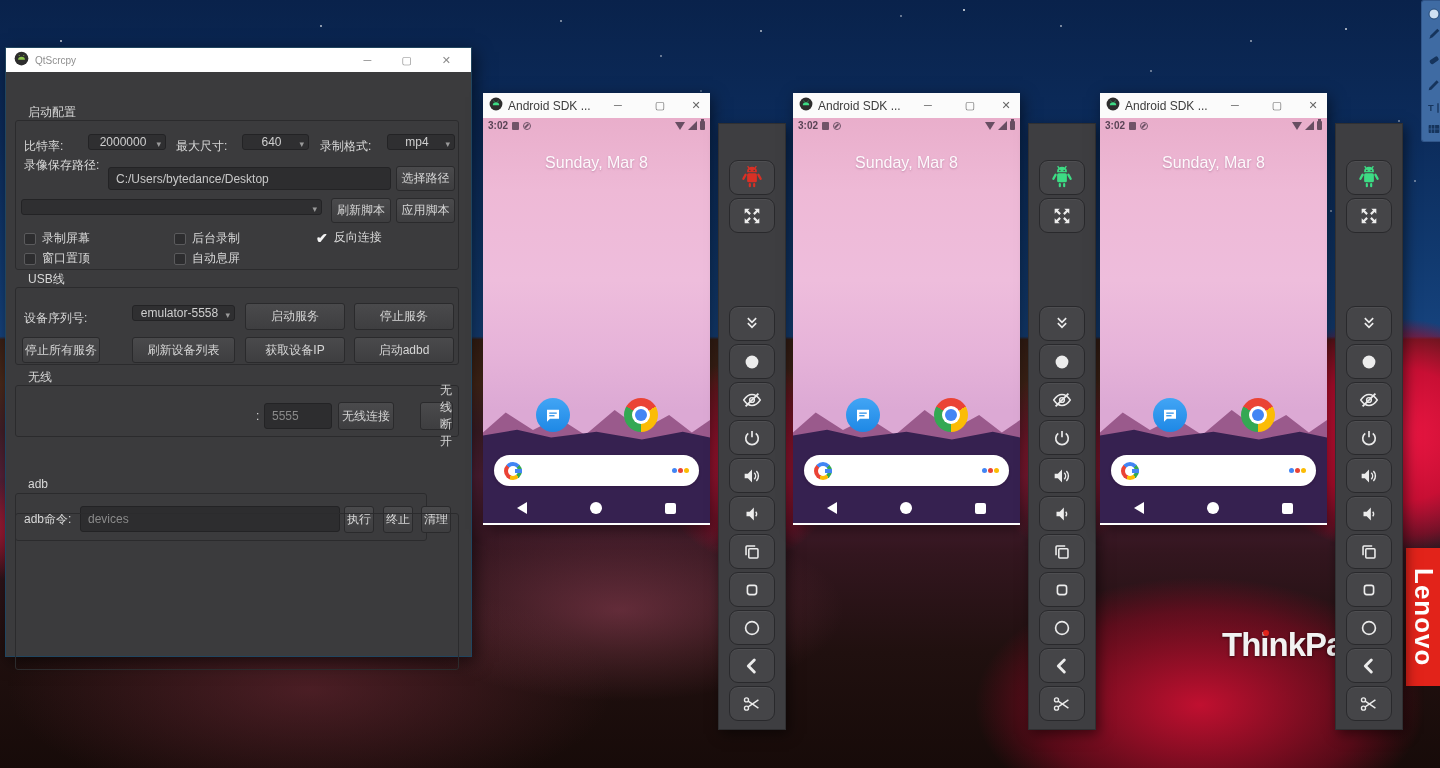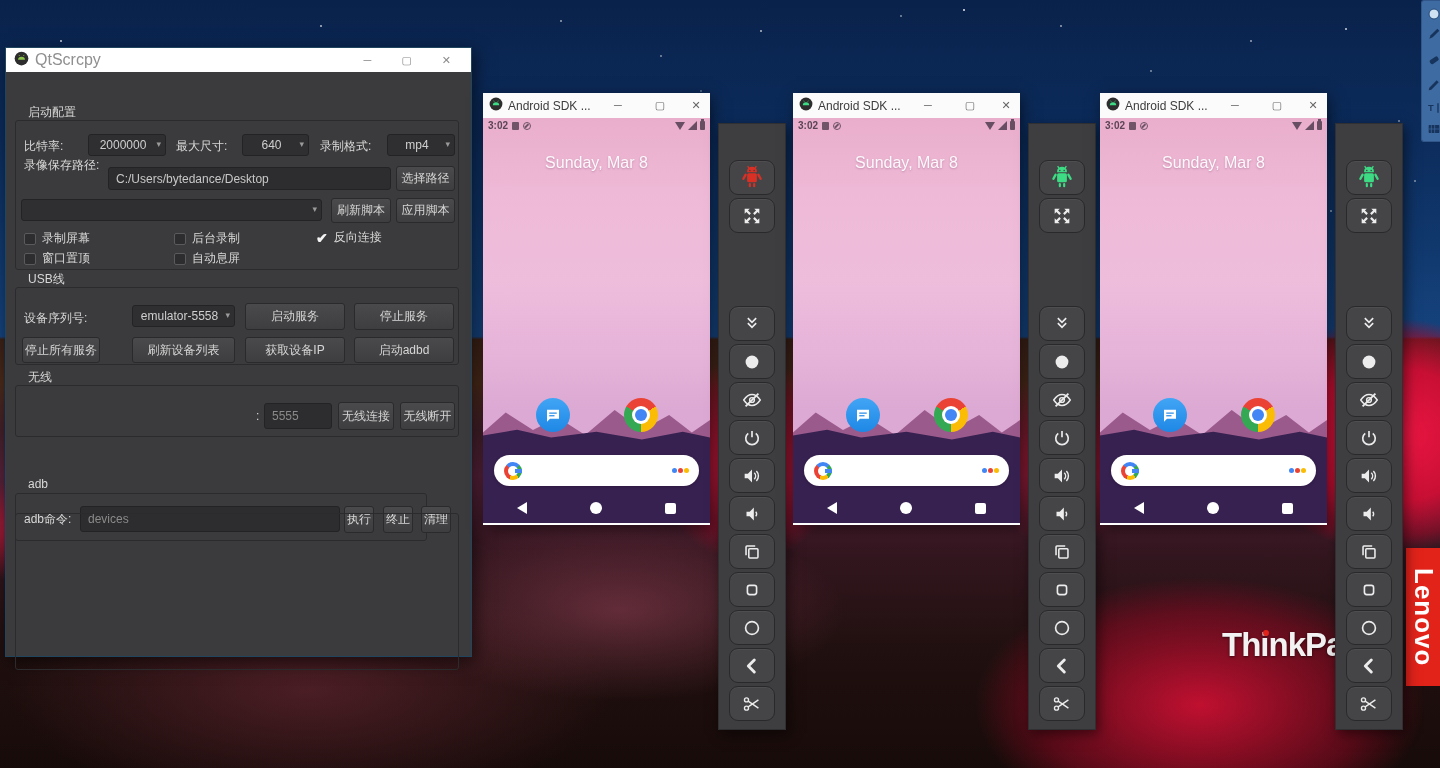--- a/index.html
+++ b/index.html
@@ -39,29 +39,29 @@
   
   .annot{ position:absolute; left:1421px; top:0; width:26px; height:142px; background:#3f6ba3;
     border:1px solid #31568a; border-right:none; border-radius:3px 0 0 3px; }
   .annot .a-item{ position:absolute; left:3px; width:18px; height:18px; display:flex; align-items:center; justify-content:center; }
 
   
   .qt-win{ position:absolute; left:5px; top:47px; width:467px; height:610px; background:#3b3b3d;
     border:1px solid #20455f; box-shadow:3px 5px 16px rgba(0,0,0,.55); }
   .qt-titlebar{ position:absolute; left:0; top:0; right:0; height:24px; background:#ffffff;
     display:flex; align-items:center; padding:0 8px; }
-  .qt-title{ color:#8f8f8f; font-size:16px; margin-left:6px; }
+  .qt-title{ color:#8f8f8f; font-size:10px; margin-left:6px; }
   .qt-ctrls{ margin-left:auto; display:flex; gap:30px; padding-right:12px; }
   .qt-ctrls span{ color:#8a8a8a; font-size:11px; line-height:24px; cursor:default;}
   .qt-body{ position:absolute; left:0; top:24px; right:0; bottom:0; }
 
   .qgroup{ position:absolute; border:1px solid #2b2b2d; border-radius:3px; }
   .qgroup-label{ position:absolute; top:-17px; left:12px; color:#d8d8d8; font-size:12px; }
   .qlabel{ position:absolute; color:#d8d8d8; font-size:12px; white-space:nowrap; }
-  .qcombo{ position:absolute; height:22px; background:#2f2f31; border:1px solid #232325; border-radius:3px;
+  .qcombo{ position:absolute; height:16px; background:#2f2f31; border:1px solid #232325; border-radius:3px;
     color:#cfcfcf; font-size:12px; display:flex; align-items:center; justify-content:center; padding:0 14px 0 6px; }
   .qcombo .arrow{ position:absolute; right:4px; top:4px; color:#9a9a9a; font-size:9px; }
   .qinput{ position:absolute; height:23px; background:#2d2d2f; border:1px solid #232325; border-radius:3px;
     color:#c8c8c8; font-size:12px; display:flex; align-items:center; padding:0 7px; white-space:nowrap; overflow:hidden;}
   .qinput.gray{ color:#8a8a8a; }
   .qbtn{ position:absolute; height:25px; background:linear-gradient(#4a4a4c,#3e3e40); border:1px solid #2a2a2c;
     border-radius:3px; color:#d6d6d6; font-size:12px; display:flex; align-items:center; justify-content:center; cursor:default;}
   .qcheckrow{ position:absolute; display:flex; align-items:center; gap:6px; color:#d8d8d8; font-size:12px; }
   .qcheckbox{ width:12px; height:12px; background:#2d2d2f; border:1px solid #5a5a5c; border-radius:2px; }
   .qcheckmark{ color:#f5f5f5; font-size:14px; font-weight:bold; line-height:12px; }
@@ -252,21 +252,21 @@
         <div class="qbtn" style="left:116px; top:49px; width:103px; height:26px;text-align:center;">刷新设备列表</div>
         <div class="qbtn" style="left:229px; top:49px; width:100px; height:26px;">获取设备IP</div>
         <div class="qbtn" style="left:338px; top:49px; width:100px; height:26px;">启动adbd</div>
       </div>
 
       <div class="qgroup" style="left:9px; top:313px; width:444px; height:52px;">
         <span class="qgroup-label">无线</span>
         <span class="qlabel" style="left:240px; top:23px;">:</span>
         <div class="qinput gray" style="left:248px; top:17px; width:68px; height:26px;">5555</div>
         <div class="qbtn" style="left:322px; top:16px; width:56px; height:28px;">无线连接</div>
-        <div class="qbtn" style="left:384px; top:16px; width:55px; height:28px;">无线断开</div>
+        <div class="qbtn" style="left:404px; top:16px; width:33px; height:28px;padding-left:19px;">无线断开</div>
       </div>
 
       <div class="qgroup" style="left:9px; top:385px; width:412px; height:48px;margin-top:36px;">
         <span class="qgroup-label">adb</span>
         <span class="qlabel" style="left:8px; top:17px;">adb命令:</span>
         <div class="qinput gray" style="left:64px; top:12px; width:260px; height:26px;">devices</div>
         <div class="qbtn" style="left:328px; top:12px; width:30px; height:27px;">执行</div>
         <div class="qbtn" style="left:367px; top:12px; width:30px; height:27px;">终止</div>
         <div class="qbtn" style="left:405px; top:12px; width:30px; height:27px;">清理</div>
       </div>

